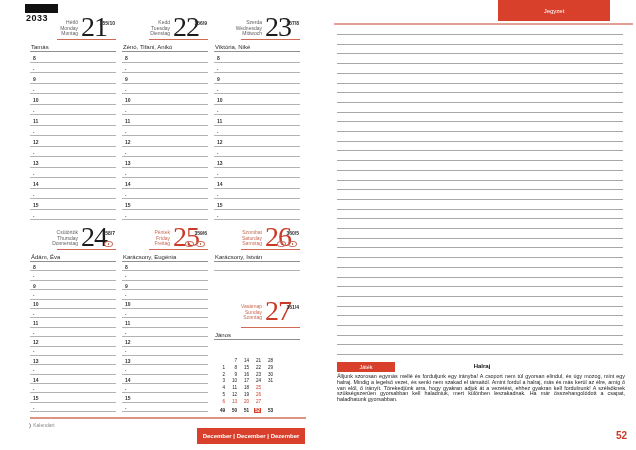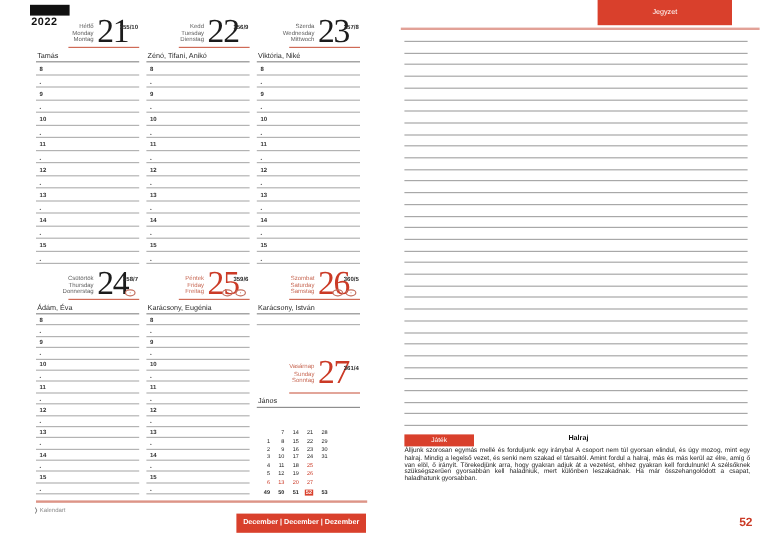--- a/index.html
+++ b/index.html
@@ -60,21 +60,21 @@
   .gametext{position:absolute;left:337px;top:374px;width:288px;font-size:5.4px;line-height:5.8px;
             color:#222;text-align:justify;}
   .pagenum{position:absolute;left:616px;top:430px;font-size:10px;font-weight:bold;color:#cb3a26;}
 </style>
 </head>
 <body>
 
 <div id="stage">
 
   <div class="yearbox"></div>
-  <div class="yeartext">2022</div>
+  <div class="yeartext">2033</div>
 
   <div id="daycols">
       <div class="daycol" style="left: 30px; top: 18px;">
         <div class="dayhead">
           <div class="dh-labels">
             <div>Hétfő</div>
             <div>Monday</div>
             <div>Montag</div>
           </div>
           <div class="dh-num">21</div>

